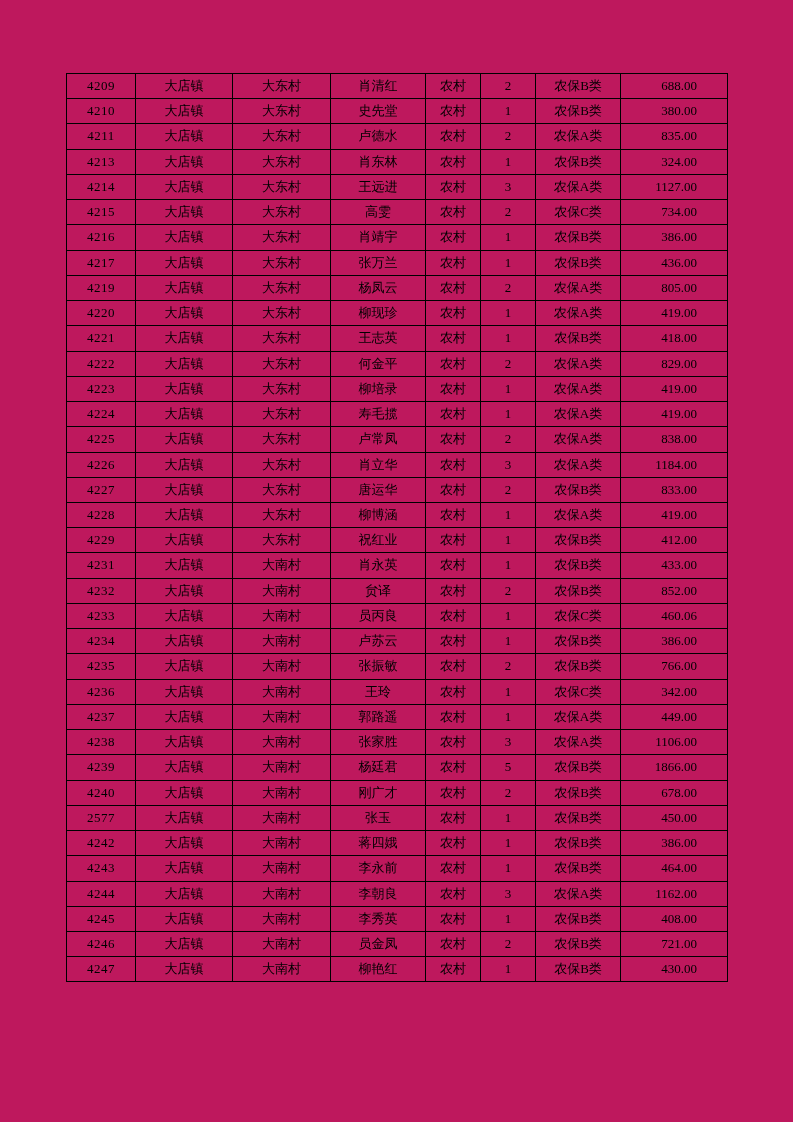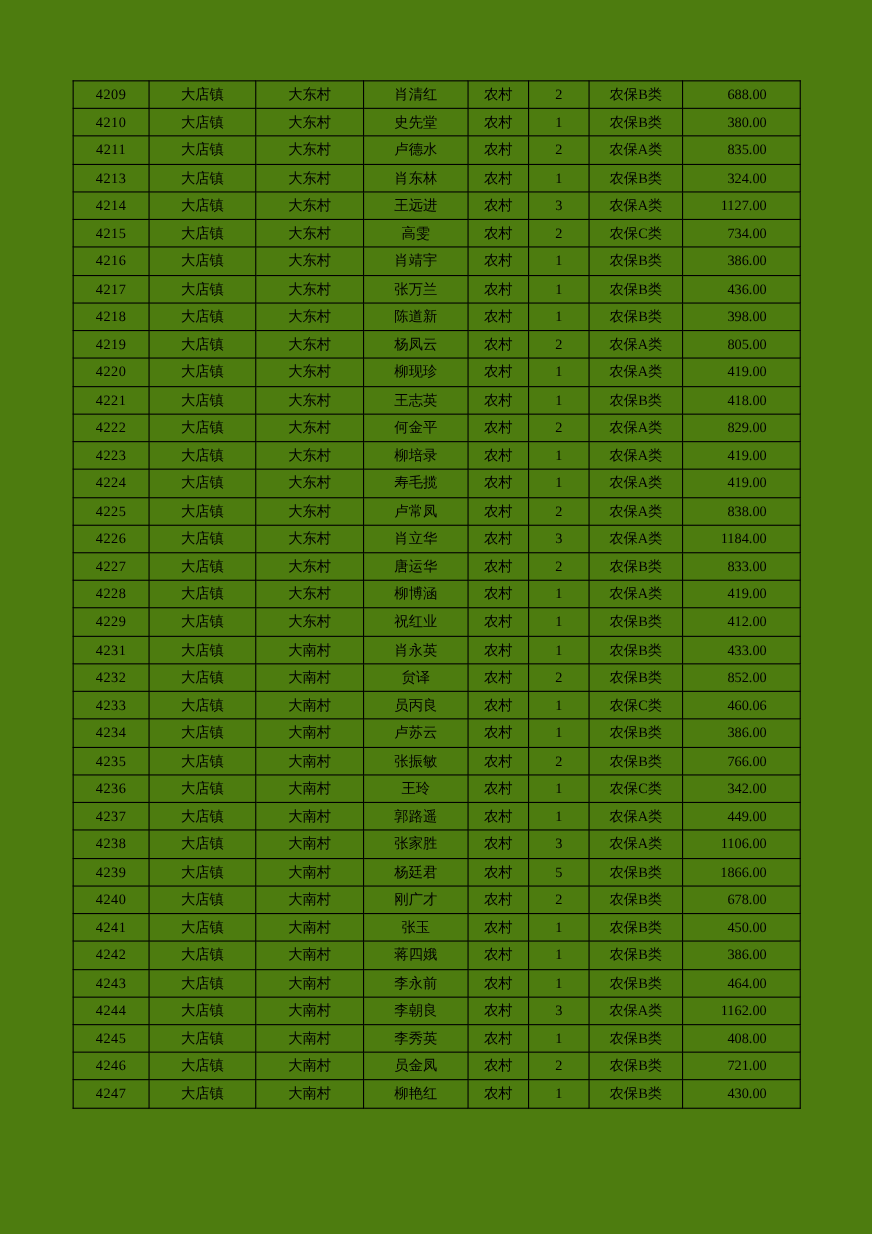--- a/index.html
+++ b/index.html
@@ -4,21 +4,21 @@
 <style>
   html, body {
     margin: 0;
     padding: 0;
     background: #ffffff;
   }
   .page {
     position: relative;
     width: 793px;
     height: 1122px;
-    background: #4d7c0f;
+    background: #be185d;
     font-family: "Liberation Serif", "DejaVu Serif", serif;
     color: #000000;
     overflow: hidden;
   }
   table.sheet {
     position: absolute;
     left: 66px;
     top: 73px;
     width: 661px;
     border-collapse: collapse;
@@ -133,30 +133,20 @@
           <td class="col-id">4217</td>
           <td class="col-town">大店镇</td>
           <td class="col-village">大东村</td>
           <td class="col-name">张万兰</td>
           <td class="col-residence">农村</td>
           <td class="col-count">1</td>
           <td class="col-category">农保B类</td>
           <td class="col-amount">436.00</td>
         </tr>
         <tr>
-          <td class="col-id">4218</td>
-          <td class="col-town">大店镇</td>
-          <td class="col-village">大东村</td>
-          <td class="col-name">陈道新</td>
-          <td class="col-residence">农村</td>
-          <td class="col-count">1</td>
-          <td class="col-category">农保B类</td>
-          <td class="col-amount">398.00</td>
-        </tr>
-        <tr>
           <td class="col-id">4219</td>
           <td class="col-town">大店镇</td>
           <td class="col-village">大东村</td>
           <td class="col-name">杨凤云</td>
           <td class="col-residence">农村</td>
           <td class="col-count">2</td>
           <td class="col-category">农保A类</td>
           <td class="col-amount">805.00</td>
         </tr>
         <tr>
@@ -353,21 +343,21 @@
           <td class="col-id">4240</td>
           <td class="col-town">大店镇</td>
           <td class="col-village">大南村</td>
           <td class="col-name">刚广才</td>
           <td class="col-residence">农村</td>
           <td class="col-count">2</td>
           <td class="col-category">农保B类</td>
           <td class="col-amount">678.00</td>
         </tr>
         <tr>
-          <td class="col-id">4241</td>
+          <td class="col-id">2577</td>
           <td class="col-town">大店镇</td>
           <td class="col-village">大南村</td>
           <td class="col-name">张玉</td>
           <td class="col-residence">农村</td>
           <td class="col-count">1</td>
           <td class="col-category">农保B类</td>
           <td class="col-amount">450.00</td>
         </tr>
         <tr>
           <td class="col-id">4242</td>

